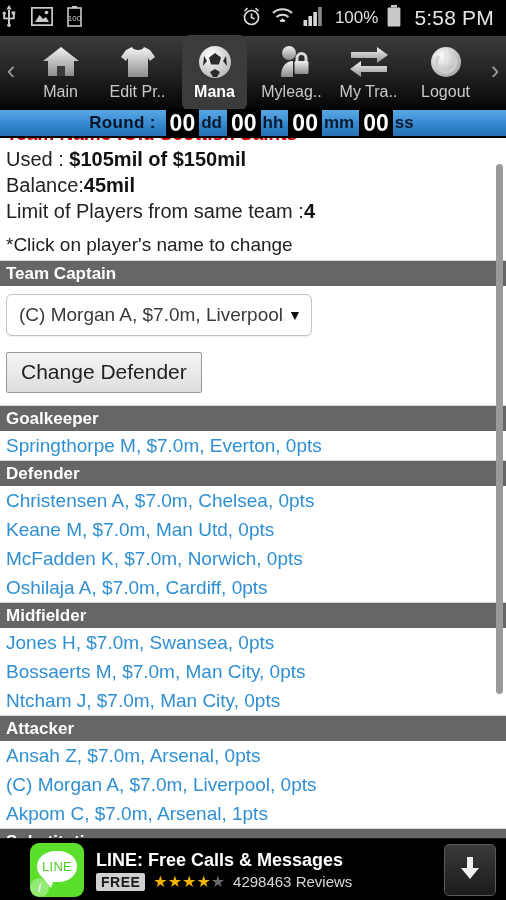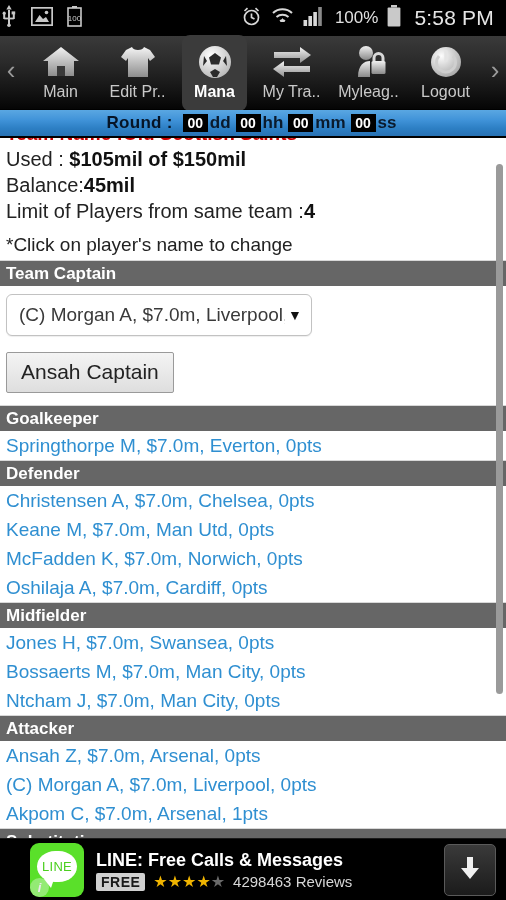--- a/index.html
+++ b/index.html
@@ -56,21 +56,21 @@
 
   
   .roundbar {
     position: absolute; top: 110px; left: 0; width: 506px; height: 26px;
     background: linear-gradient(180deg,#5aa7e2 0%, #3f92d8 40%, #2d7fc4 70%, #2872b4 100%);
     display: flex; align-items: center; justify-content: center;
     font-size: 17px; font-weight: bold; color: #061426;
   }
   .roundbar .rlabel { margin-right: 8px; letter-spacing: .3px; }
   .cd-num {
-    background: #000; color: #fff; font-weight: bold; font-size: 14px;
+    background: #000; color: #fff; font-weight: bold; font-size: 23px;
     padding: 1px 4px; margin: 0 2px; display: inline-block; min-width: 25px; text-align: center;
   }
   .cd-unit { color: #0a1a2c; font-weight: bold; font-size: 17px; margin-right: 3px; }
 
   
   .webview {
     position: absolute; top: 138px; left: 0; width: 506px; height: 700px;
     background: #ffffff; overflow: hidden;
   }
   .teamname-clip {
@@ -298,50 +298,50 @@
             <path d="M8 12 L11 17 L7 22 Z" fill="#2b2b2b"></path>
             <path d="M30 12 L27 17 L31 22 Z" fill="#2b2b2b"></path>
             <path d="M14 28 L19 25 L24 28 L21 33 L17 33 Z" fill="#2b2b2b"></path>
           </svg>
         </span>
         <span class="lbl">Mana</span>
       </div>
 
       <div class="nav-item">
         <span class="glyph">
+          <svg width="38" height="34" viewBox="0 0 38 34">
+            <defs>
+                <linearGradient id="gp" x1="0" y1="0" x2="0" y2="1">
+              <stop offset="0" stop-color="#f0f0f0"></stop>
+                  <stop offset="1" stop-color="#8a8a8a"></stop>
+                </linearGradient>
+              </defs>
+            <circle cx="16" cy="8" r="7" fill="url(#gp)"></circle>
+            <path d="M8 32 C8 20 14 16 20 16 L20 32 Z" fill="url(#gp)"></path>
+            <path d="M24 16 v-3 a4.5 4.5 0 0 1 9 0 v3" fill="none" stroke="#d8d8d8" stroke-width="3"></path>
+            <rect x="21.5" y="16" width="14" height="13" rx="1.5" fill="url(#gp)"></rect>
+          </svg>
+        </span>
+        <span class="lbl">Myleag..</span>
+      </div>
+
+      <div class="nav-item">
+        <span class="glyph">
           <svg width="40" height="32" viewBox="0 0 40 32">
             <defs>
                 <linearGradient id="ga" x1="0" y1="0" x2="0" y2="1">
               <stop offset="0" stop-color="#f4f4f4"></stop>
                   <stop offset="1" stop-color="#909090"></stop>
                 </linearGradient>
               </defs>
             <polygon points="2,6 28,6 28,1 39,9 28,17 28,12 2,12" fill="url(#ga)"></polygon>
             <polygon points="38,20 12,20 12,15 1,23 12,31 12,26 38,26" fill="url(#ga)"></polygon>
           </svg>
         </span>
         <span class="lbl">My Tra..</span>
-      </div>
-
-      <div class="nav-item">
-        <span class="glyph">
-          <svg width="38" height="34" viewBox="0 0 38 34">
-            <defs>
-                <linearGradient id="gp" x1="0" y1="0" x2="0" y2="1">
-              <stop offset="0" stop-color="#f0f0f0"></stop>
-                  <stop offset="1" stop-color="#8a8a8a"></stop>
-                </linearGradient>
-              </defs>
-            <circle cx="16" cy="8" r="7" fill="url(#gp)"></circle>
-            <path d="M8 32 C8 20 14 16 20 16 L20 32 Z" fill="url(#gp)"></path>
-            <path d="M24 16 v-3 a4.5 4.5 0 0 1 9 0 v3" fill="none" stroke="#d8d8d8" stroke-width="3"></path>
-            <rect x="21.5" y="16" width="14" height="13" rx="1.5" fill="url(#gp)"></rect>
-          </svg>
-        </span>
-        <span class="lbl">Myleag..</span>
       </div>
 
       <div class="nav-item">
         <span class="glyph">
           <svg width="36" height="36" viewBox="0 0 36 36">
             <defs>
                 <radialGradient id="gpw" cx="0.35" cy="0.3" r="0.85">
               <stop offset="0" stop-color="#fdfdfd"></stop>
                   <stop offset="1" stop-color="#9d9d9d"></stop>
                 </radialGradient>
@@ -389,21 +389,21 @@
     <div class="sect-head">Team Captain</div>
 
     <div class="captain-box">
       <div class="select">
         <span class="sel-text">(C) Morgan A, $7.0m, Liverpool, 0pts</span>
         <span class="caret">▼</span>
       </div>
     </div>
 
     <div class="btn-wrap">
-      <span class="btn">Ansah Captain</span>
+      <span class="btn">Change Defender</span>
     </div>
 
     <div id="squad-root">
         <div class="sect-head">Goalkeeper</div>
         <div class="player">Springthorpe M, $7.0m, Everton, 0pts</div>
         <div class="sect-head">Defender</div>
         <div class="player">Christensen A, $7.0m, Chelsea, 0pts</div>
         <div class="player">Keane M, $7.0m, Man Utd, 0pts</div>
         <div class="player">McFadden K, $7.0m, Norwich, 0pts</div>
         <div class="player">Oshilaja A, $7.0m, Cardiff, 0pts</div>

